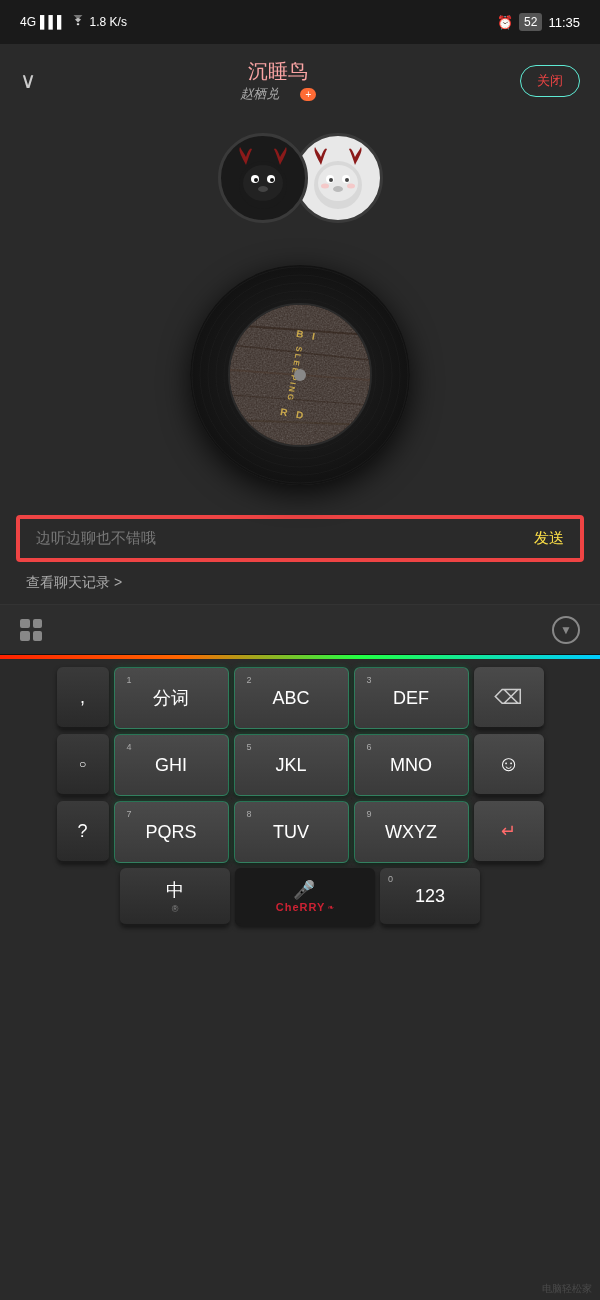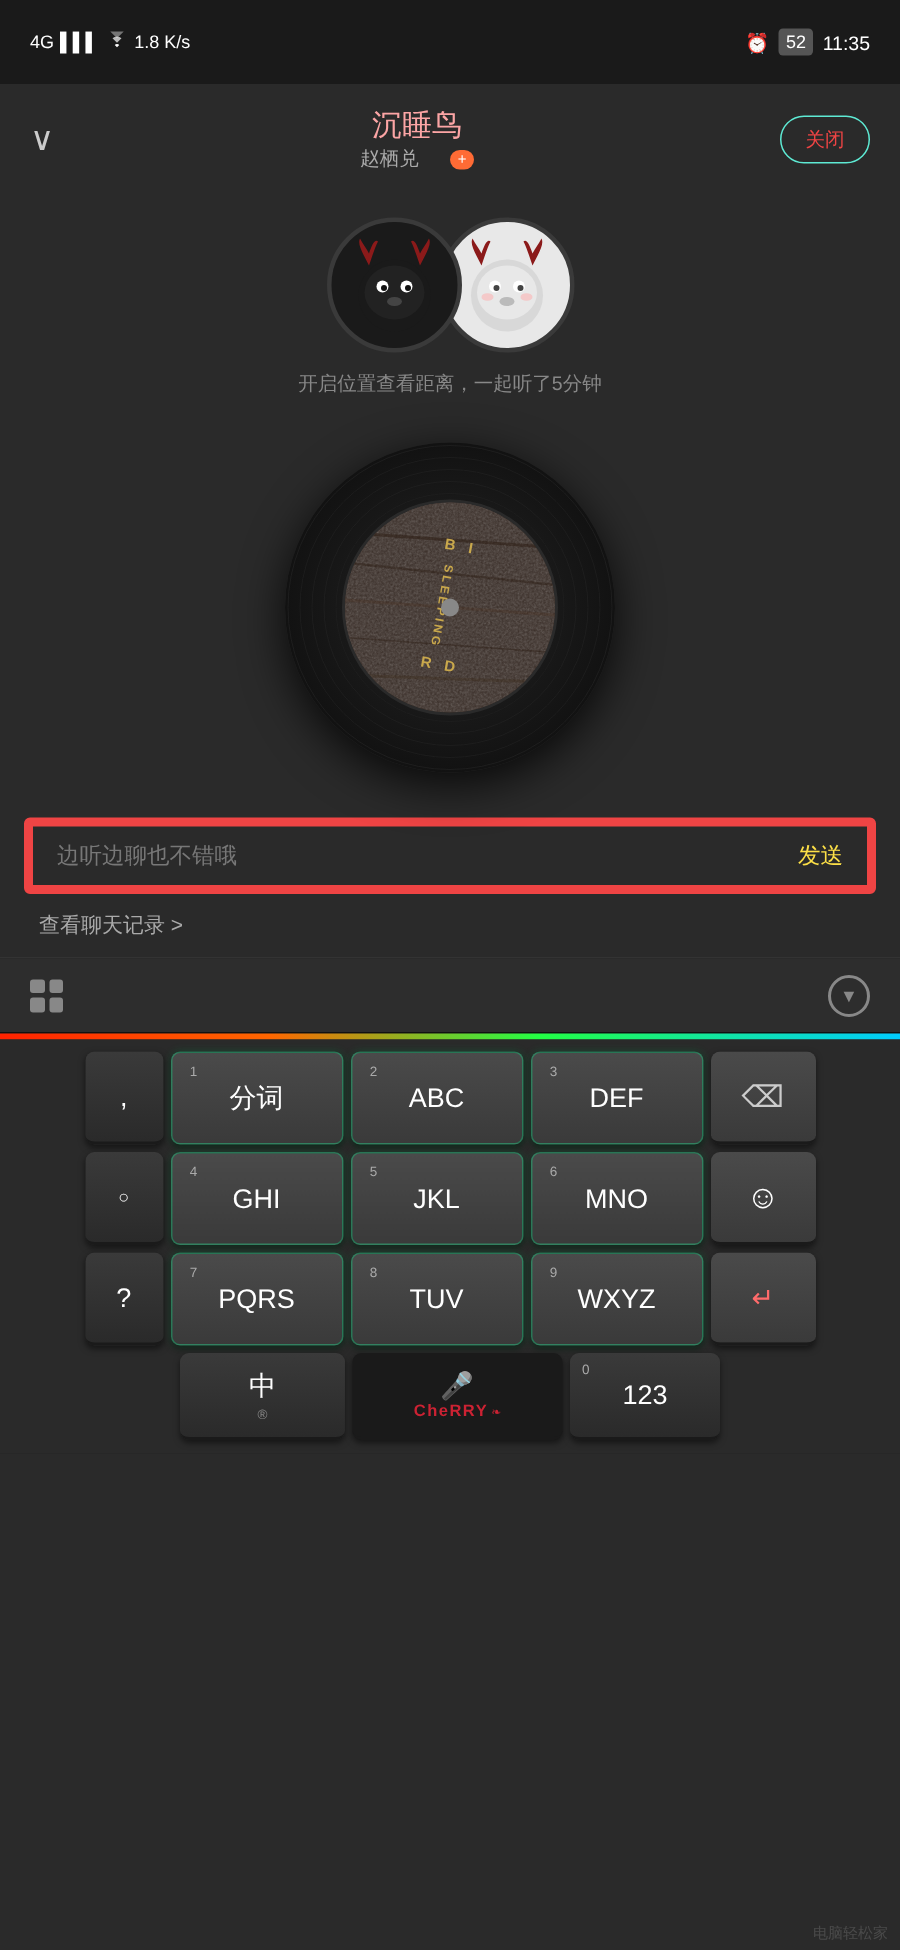--- a/index.html
+++ b/index.html
@@ -8,42 +8,42 @@
       height: 1300px;
       background: #2a2a2a;
       font-family: 'PingFang SC', 'Microsoft YaHei', sans-serif;
       overflow: hidden;
       position: relative;
     }
 
     
     .status-bar {
       background: #1a1a1a;
-      height: 56px;
+      height: 44px;
       display: flex;
       align-items: center;
       justify-content: space-between;
       padding: 0 20px;
       color: #fff;
       font-size: 13px;
     }
     .status-left { display: flex; align-items: center; gap: 4px; font-size: 12px; }
     .status-right { display: flex; align-items: center; gap: 6px; font-size: 13px; }
 
     
     .header {
       background: #2a2a2a;
       padding: 14px 20px 10px;
       display: flex;
       align-items: center;
       justify-content: space-between;
     }
     .header-center { text-align: center; }
     .header-title { color: #fca5a5; font-size: 20px; font-weight: 500; }
-    .header-subtitle { color: #aaa; font-size: 13px; display: flex; align-items: center; gap: 21px; justify-content: center; }
+    .header-subtitle { color: #aaa; font-size: 13px; display: flex; align-items: center; gap: 21px; justify-content: center; font-style: italic; }
     .plus-badge {
       background: #ff6b35;
       color: #fff;
       font-size: 10px;
       padding: 1px 5px;
       border-radius: 8px;
     }
     .close-btn {
       background: transparent;
       border: 1px solid #5eead4;
@@ -128,21 +128,21 @@
       height: 12px;
       border-radius: 50%;
       background: #888;
       z-index: 2;
     }
 
     
     .chat-input-section {
       background: #2a2a2a;
       padding: 10px 16px;
-      border: 6px solid #ef4444;
+      border: 4px solid #ef4444;
       margin: 0 16px;
       border-radius: 4px;
       display: flex;
       align-items: center;
       justify-content: center;
     }
     .chat-placeholder { color: #777; font-size: 15px; flex: 1; }
     .send-btn { color: #fde047; font-size: 15px; cursor: pointer; }
 
     
@@ -405,21 +405,20 @@
         <circle cx="28" cy="37" r="2" fill="#444"></circle>
         <circle cx="44" cy="37" r="2" fill="#444"></circle>
 
         <ellipse cx="35" cy="46" rx="5" ry="3" fill="#bbb"></ellipse>
 
         <ellipse cx="22" cy="43" rx="4" ry="2.5" fill="#ffaaaa" opacity="0.5"></ellipse>
         <ellipse cx="48" cy="43" rx="4" ry="2.5" fill="#ffaaaa" opacity="0.5"></ellipse>
       </svg>
     </div>
   </div>
-  <div class="avatar-text">开启位置查看距离，一起听了5分钟</div>
 </div>
 
 <div class="vinyl-section">
   <div class="vinyl-outer">
 
     <svg style="position:absolute;width:220px;height:220px;top:0;left:0;border-radius:50%;" viewBox="0 0 220 220">
       <circle cx="110" cy="110" r="108" fill="none" stroke="#333" stroke-width="0.5" opacity="0.5"></circle>
       <circle cx="110" cy="110" r="100" fill="none" stroke="#333" stroke-width="0.5" opacity="0.4"></circle>
       <circle cx="110" cy="110" r="92" fill="none" stroke="#333" stroke-width="0.5" opacity="0.4"></circle>
       <circle cx="110" cy="110" r="84" fill="none" stroke="#333" stroke-width="0.5" opacity="0.4"></circle>

